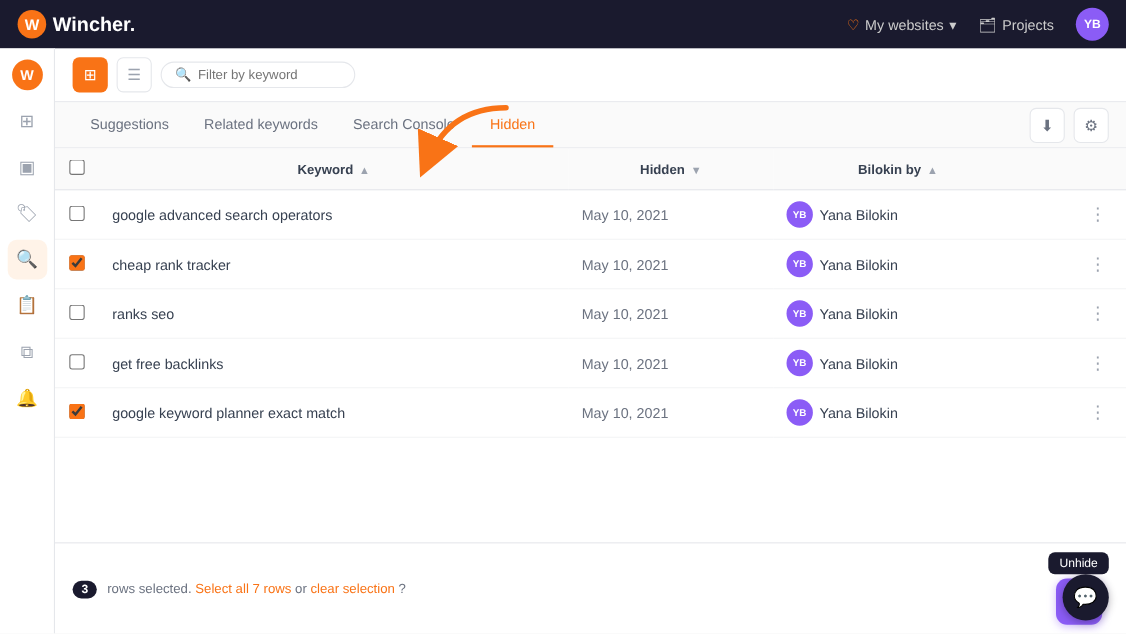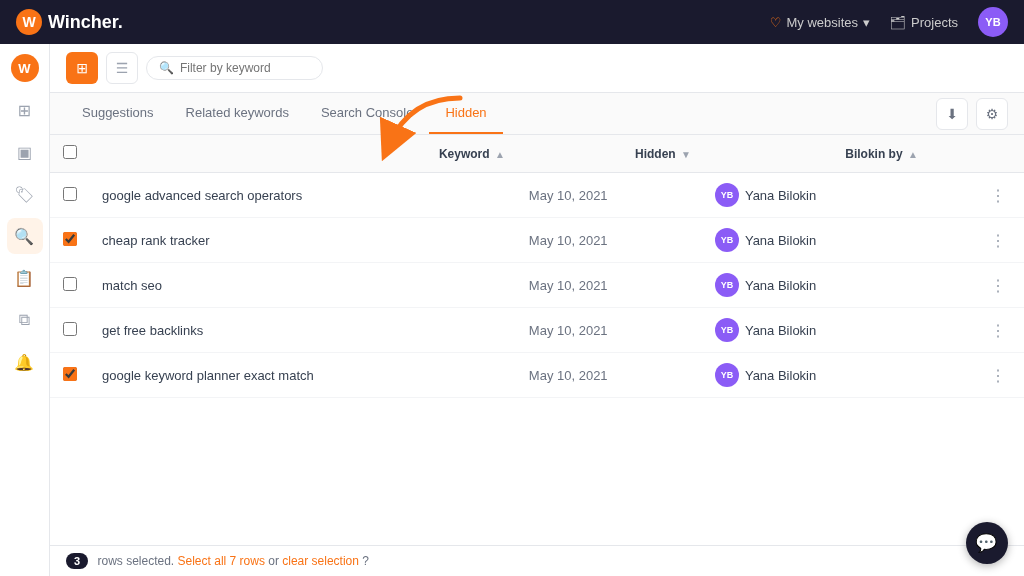--- a/index.html
+++ b/index.html
@@ -220,21 +220,21 @@
       width: 100%;
       border-collapse: collapse;
       font-size: 13px;
     }
     thead tr {
       background: #fafafa;
       border-bottom: 1px solid #e5e7eb;
     }
     thead th {
       padding: 10px 12px;
-      text-align: right;
+      text-align: center;
       font-weight: 600;
       color: #374151;
       font-size: 12px;
     }
     thead th:first-child { width: 40px; }
     tbody tr {
       border-bottom: 1px solid #f3f4f6;
     }
     tbody td {
       padding: 10px 12px;
@@ -473,21 +473,21 @@
       </div>
     </td>
     <td style="text-align:right;">
       <button class="more-btn">⋮</button>
     </td>
   </tr>
             <tr>
     <td class="checkbox-cell">
       <input type="checkbox" style="">
     </td>
-    <td>match seo</td>
+    <td>ranks seo</td>
     <td style="color:#6b7280;">May 10, 2021</td>
     <td>
       <div class="user-badge">
         <div class="user-avatar-sm">YB</div>
         <span>Yana Bilokin</span>
       </div>
     </td>
     <td style="text-align:right;">
       <button class="more-btn">⋮</button>
     </td>
@@ -529,20 +529,24 @@
     </div>
 
     <div class="bottom-bar">
       <div>
         <span class="selected-count">3</span>
         <span>rows selected.</span>
         <a>Select all 7 rows</a>
         <span>or</span>
         <a>clear selection</a>
         <span>?</span>
+      </div>
+      <div class="unhide-area">
+        <div class="unhide-tooltip">Unhide</div>
+        <button class="unhide-btn">👁</button>
       </div>
     </div>
 
   </div>
 </div>
 
 <div class="arrow-overlay">
   <svg class="arrow-svg" viewBox="0 0 120 80" xmlns="http://www.w3.org/2000/svg">
     <defs>
       <marker id="arrowhead" markerWidth="8" markerHeight="8" refX="4" refY="4" orient="auto">

